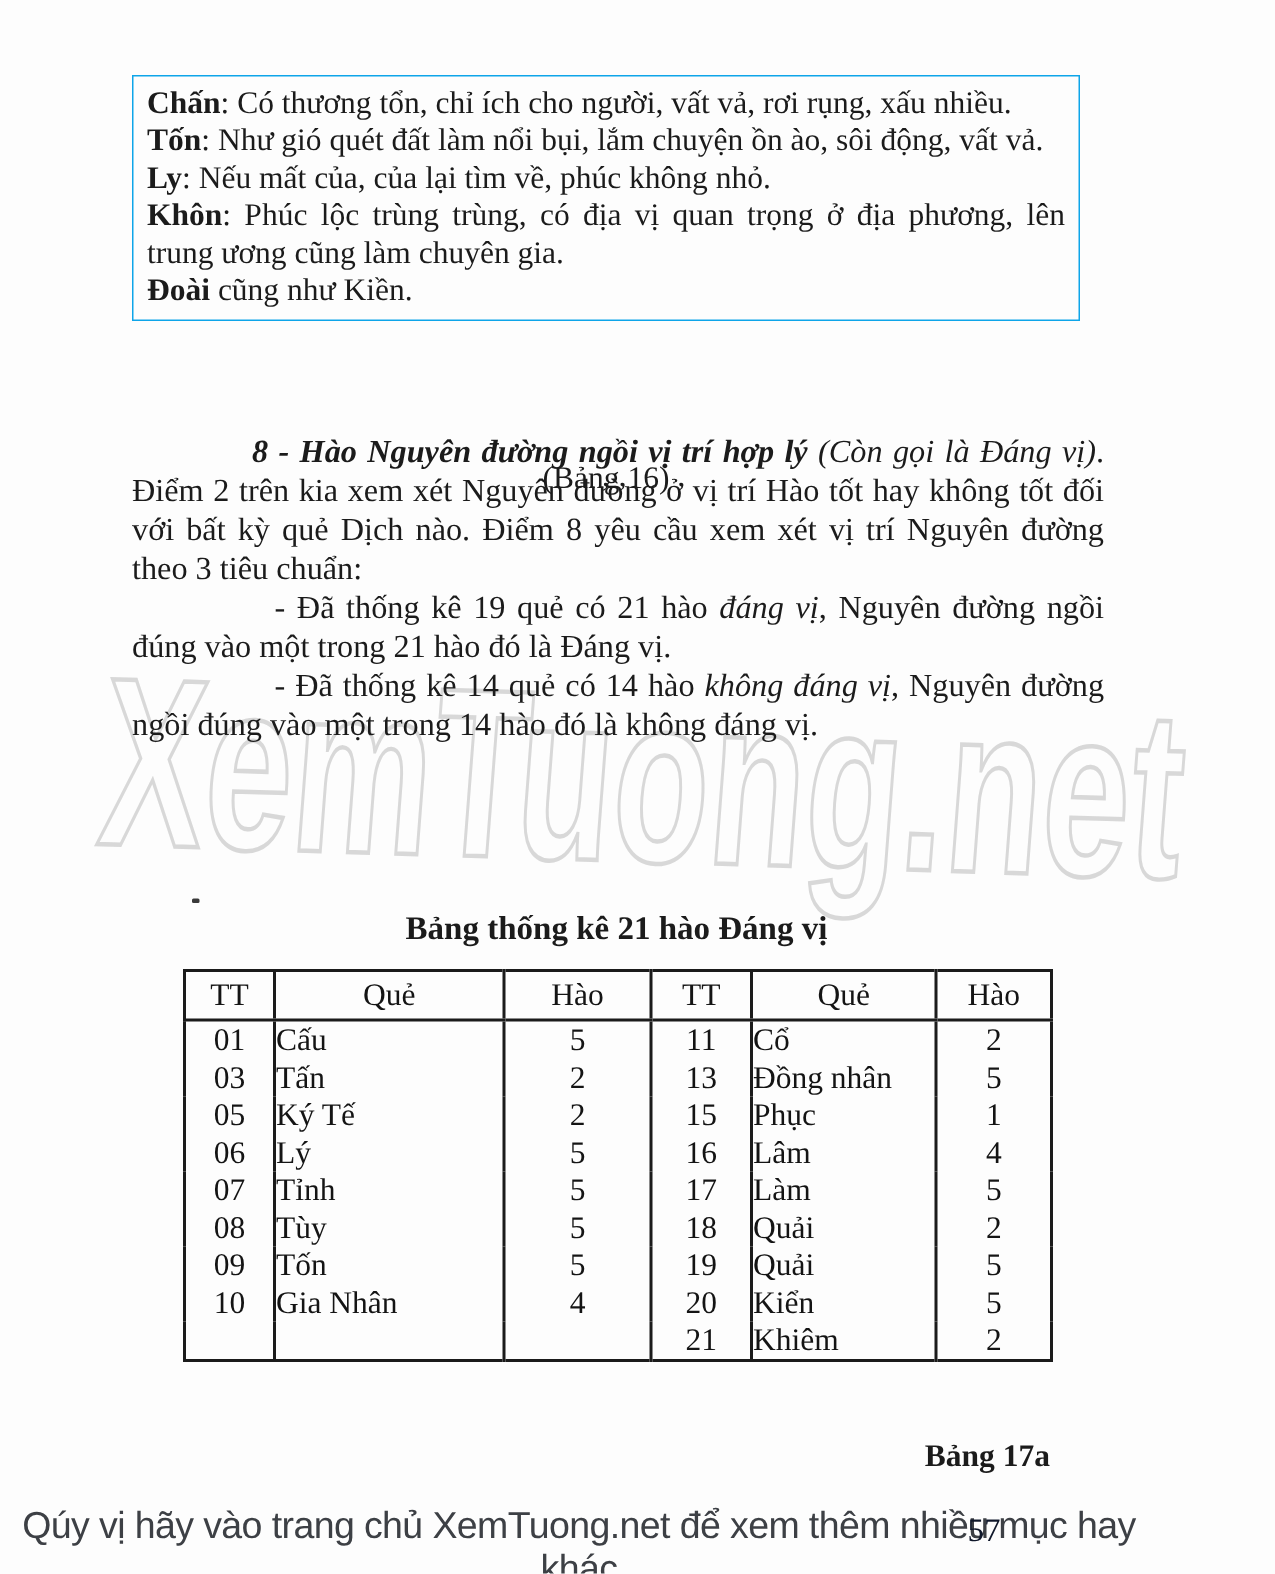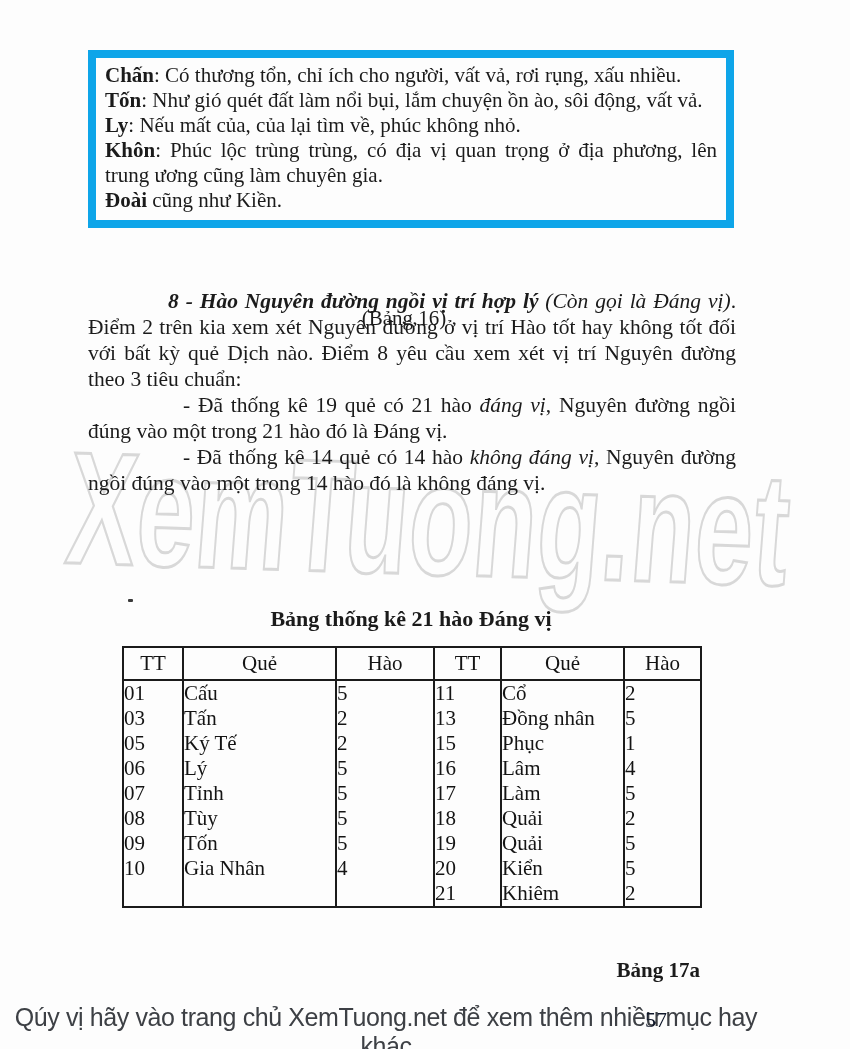--- a/index.html
+++ b/index.html
@@ -17,21 +17,21 @@
     font-weight:bold;font-size:160px;line-height:1;white-space:nowrap;
     color:transparent;-webkit-text-stroke:3px #c9c9c9;
     transform:rotate(1.8deg) scaleX(0.65) skewX(-4deg);
     transform-origin:left top;opacity:0.7;letter-spacing:1px;
     pointer-events:none;
   }
 
   
   .info-box{
     position:absolute;top:50px;left:88px;width:612px;z-index:2;
-    border:8px solid #0ea5e9;padding:5px 9px 7px 9px;
+    border:1px solid #0ea5e9;padding:5px 9px 7px 9px;
     font-size:21px;line-height:25px;text-align:justify;background:transparent;
   }
   .info-box p{margin:0;}
   .term{font-weight:bold;}
 
   .bang16{
     position:absolute;top:262px;left:88px;width:632px;z-index:2;
     font-size:21px;text-align:center;margin-top:44px;
   }
 
@@ -61,21 +61,21 @@
     border-collapse:collapse;table-layout:fixed;
     font-size:21px;color:#141414;
     border:2px solid #1b1b1b;
   }
   table.stats th, table.stats td{
     padding:0;margin:0;overflow:hidden;white-space:nowrap;
     border-left:2px solid #1b1b1b;font-weight:normal;
   }
   table.stats th{height:31px;border-bottom:2px solid #1b1b1b;text-align:center;}
   table.stats td{height:25px;}
-  td.tt, td.hao{text-align:left;}
+  td.tt, td.hao{text-align:center;}
   td.que{text-align:left;padding-left:14px;}
 
   .bang17a{
     position:absolute;top:958px;left:122px;width:578px;z-index:2;
     font-size:21px;font-weight:bold;text-align:right;
   }
 
   
   .footer{
     position:absolute;top:1003px;left:0;width:772px;z-index:2;

